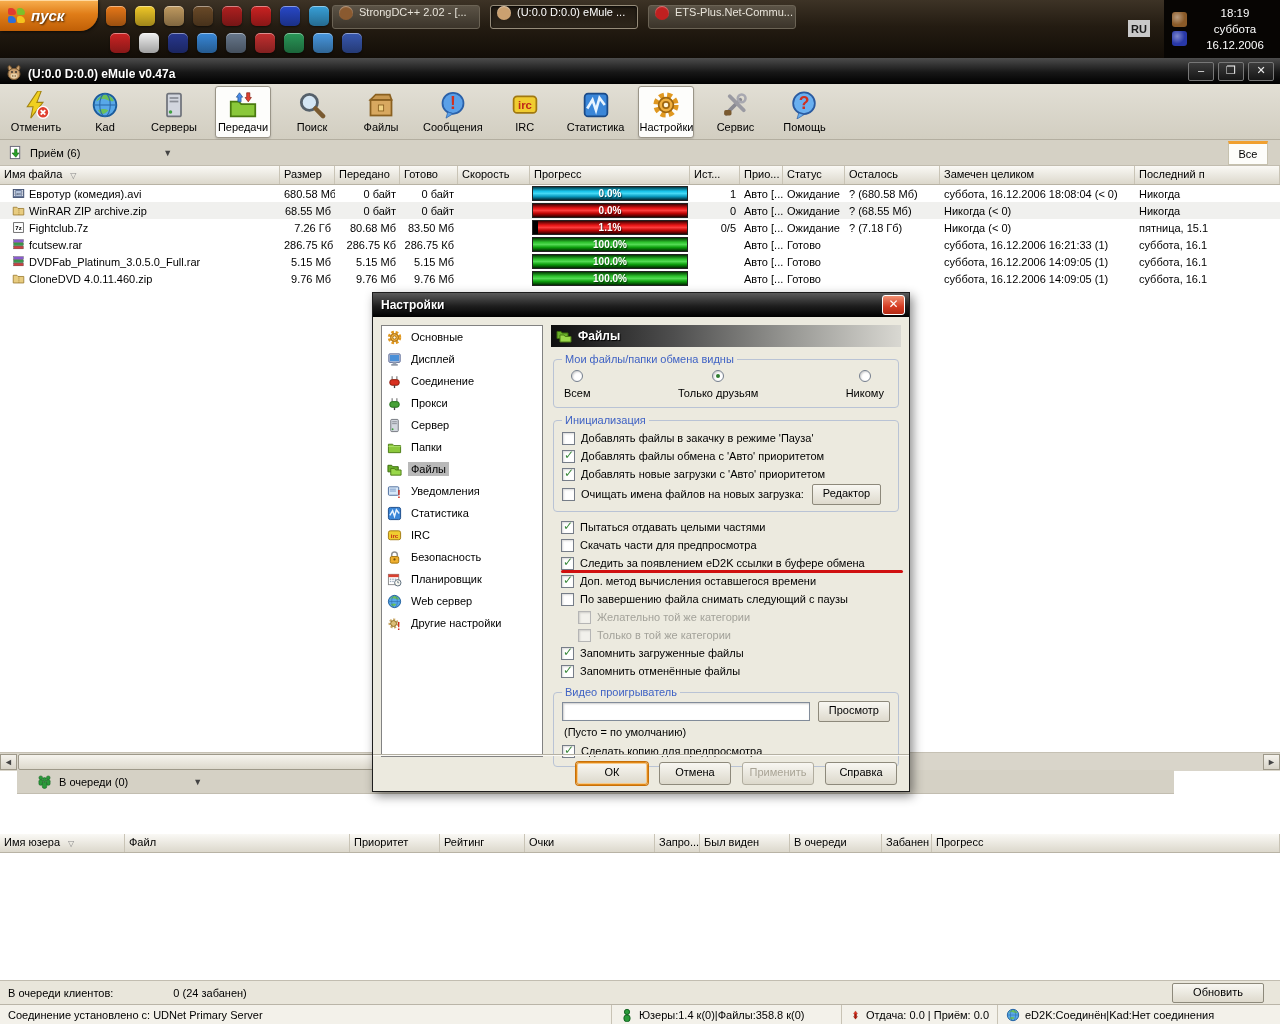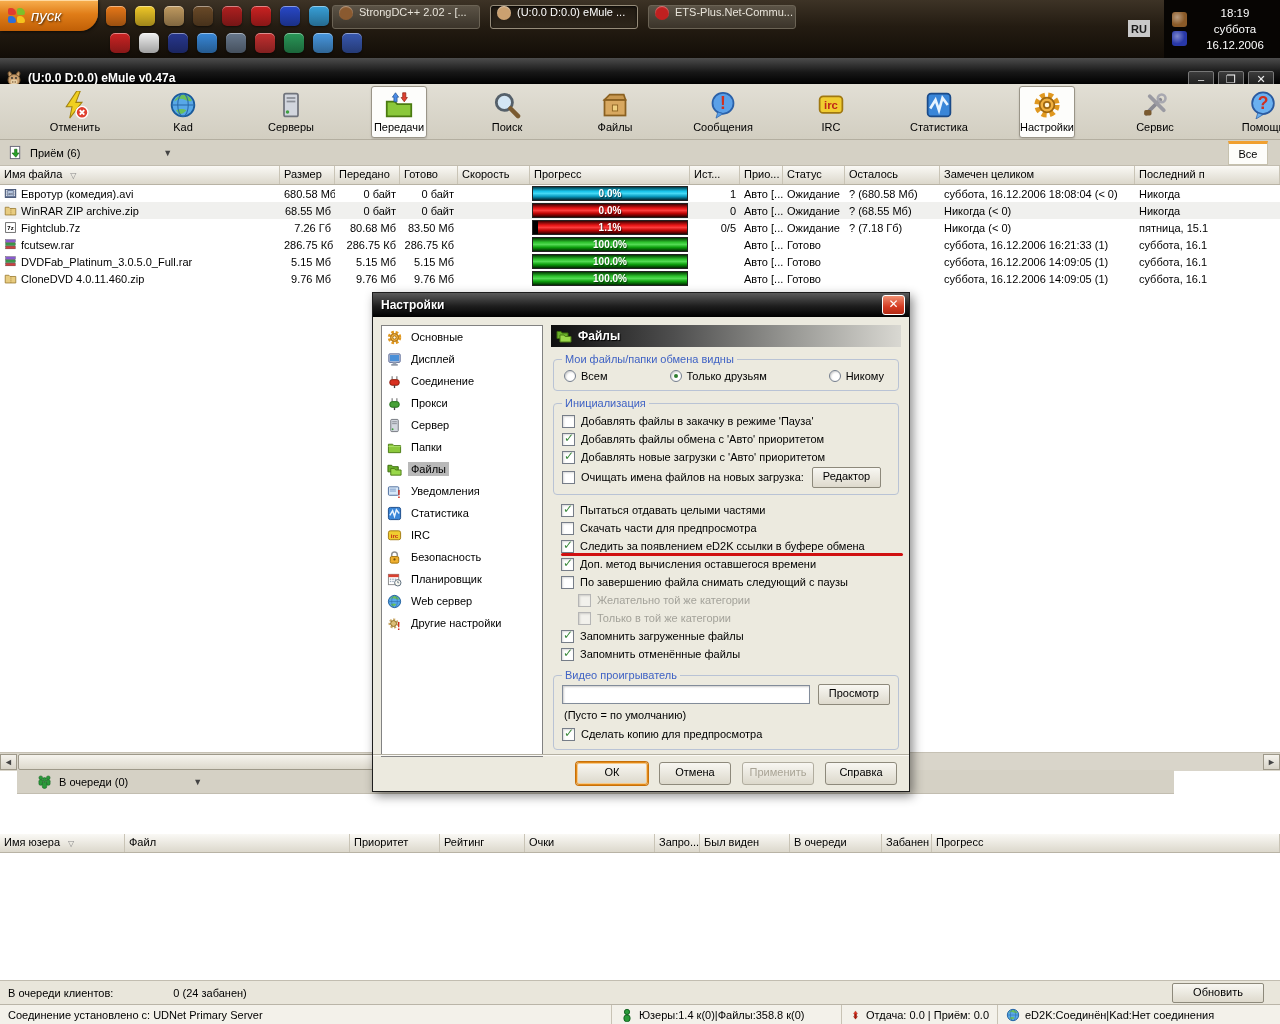--- a/index.html
+++ b/index.html
@@ -6,58 +6,58 @@
   #screen{position:relative;width:1280px;height:1024px;overflow:hidden;background:#fff;font-size:11px;color:#000;}
   svg.i{display:inline-block;vertical-align:middle;}
 
   
   #taskbar{position:absolute;left:0;top:0;width:1280px;height:58px;background:linear-gradient(180deg,#3d3326 0%,#241c12 45%,#120d07 100%);}
   #startbtn{position:absolute;left:0;top:0;width:98px;height:31px;border-radius:0 0 18px 0;background:linear-gradient(180deg,#f8b050 0%,#e07d18 45%,#c05f06 100%);box-shadow:inset 0 1px 0 #ffd9a0,1px 1px 3px rgba(0,0,0,.6);display:flex;align-items:center;gap:6px;padding-left:8px;box-sizing:border-box;cursor:pointer;}
   #startbtn .flag{width:17px;height:15px;display:grid;grid-template-columns:8px 8px;grid-template-rows:7px 7px;gap:1px;}
   #startbtn .flag i{border-radius:2px 5px 2px 2px;}
   #startbtn .flag i:nth-child(1){background:#e23b2e;}#startbtn .flag i:nth-child(2){background:#7ebf2a;}
   #startbtn .flag i:nth-child(3){background:#2f6fd6;}#startbtn .flag i:nth-child(4){background:#f5c31d;}
-  #startbtn span{color:#fff;font-weight:normal;font-size:15px;text-shadow:1px 1px 2px rgba(0,0,0,.7);font-style:italic;}
+  #startbtn span{color:#fff;font-weight:bold;font-size:15px;text-shadow:1px 1px 2px rgba(0,0,0,.7);font-style:italic;}
   .qlrow{position:absolute;display:flex;gap:9px;}
   #qlrow1{left:106px;top:6px;} #qlrow2{left:110px;top:33px;}
   .qli{width:20px;height:20px;border-radius:5px;box-shadow:inset 0 1px 0 rgba(255,255,255,.45),0 1px 2px rgba(0,0,0,.5);cursor:pointer;}
   #taskbtns{position:absolute;left:332px;top:5px;display:flex;gap:10px;}
   .taskbtn{width:148px;height:24px;border-radius:3px;border:1px solid #6b6355;background:linear-gradient(180deg,#5b5346,#3b342a);color:#e8e4da;display:flex;gap:6px;padding:0 6px;box-sizing:border-box;white-space:nowrap;overflow:hidden;cursor:pointer;font-size:11px;}
   .taskbtn.active{background:linear-gradient(180deg,#211a12,#2e261b);border-color:#968c7a;box-shadow:inset 0 1px 3px rgba(0,0,0,.8);color:#fff;}
   .tico{width:14px;height:14px;border-radius:50%;flex:0 0 14px;box-shadow:inset 0 1px 1px rgba(255,255,255,.4);}
   #langbox{position:absolute;left:1128px;top:20px;width:22px;height:17px;background:#c9c9c9;color:#1a1a1a;font-weight:bold;font-size:11px;display:flex;align-items:center;justify-content:center;cursor:pointer;}
   #tray{position:absolute;left:1164px;top:0;width:116px;height:58px;background:#070503;display:flex;align-items:center;}
   #trayicons{display:flex;flex-direction:column;gap:4px;margin-left:8px;}
   .trico{width:15px;height:15px;border-radius:3px;cursor:pointer;}
   #clock{margin-left:8px;color:#fff;font-size:11.5px;text-align:center;line-height:16px;width:80px;}
 
   
-  #titlebar{position:absolute;left:0;top:58px;width:1280px;height:26px;background:linear-gradient(180deg,#4c4c4c,#171717 55%,#000);display:flex;align-items:flex-start;padding:13px 6px;box-sizing:border-box;}
+  #titlebar{position:absolute;left:0;top:58px;width:1280px;height:26px;background:linear-gradient(180deg,#4c4c4c,#171717 55%,#000);display:flex;align-items:flex-end;padding:3px 6px;box-sizing:border-box;}
   #titlebar .ttl{color:#fff;font-weight:bold;font-size:12px;margin-left:6px;text-shadow:1px 1px 1px #000;}
   #wincontrols{margin-left:auto;display:flex;gap:4px;}
   .wc{width:24px;height:17px;border:1px solid #777;background:linear-gradient(180deg,#3c3c3c,#161616);color:#eee;font-size:11px;line-height:15px;text-align:center;cursor:pointer;border-radius:2px;}
   #toolbar{position:absolute;left:0;top:84px;width:1280px;height:56px;background:linear-gradient(180deg,#e2dfd5,#d2cec1);border-bottom:1px solid #b3aea0;display:flex;align-items:center;gap:13px;padding-left:8px;box-sizing:border-box;}
-  .tb{display:flex;flex-direction:column;align-items:center;justify-content:center;min-width:54px;height:50px;border:1px solid transparent;border-radius:3px;cursor:pointer;gap:2px;margin-left:39px;}
+  .tb{display:flex;flex-direction:column;align-items:center;justify-content:center;min-width:54px;height:50px;border:1px solid transparent;border-radius:3px;cursor:pointer;gap:2px;}
   .tb.active{background:#fdfdfb;border-color:#9a9588;box-shadow:0 1px 2px rgba(0,0,0,.15);}
   .tb .lbl{font-size:11px;}
   #catbar{position:absolute;left:0;top:140px;width:1280px;height:26px;background:#d5d1c5;border-bottom:1px solid #c2bdb0;display:flex;align-items:center;padding-left:8px;box-sizing:border-box;gap:7px;}
   #catbar .drop{margin-left:76px;color:#444;font-size:9px;cursor:pointer;}
   #alltab{position:absolute;left:1228px;top:141px;width:40px;height:24px;background:#fdfdfa;border:1px solid #c6c1ae;border-top:3px solid #f0a030;box-sizing:border-box;text-align:center;line-height:20px;cursor:pointer;}
 
   
   #dlarea{position:absolute;left:0;top:166px;width:1280px;height:586px;background:#fff;}
   .gridhdr{display:grid;height:18px;background:linear-gradient(180deg,#faf9f5,#dcd8cc);border-bottom:1px solid #b8b3a5;}
   #dlhdr{grid-template-columns:280px 55px 65px 58px 72px 160px 50px 43px 62px 95px 195px 1fr;}
   .gridhdr .hc{border-right:1px solid #c9c4b6;padding:2px 4px 0 4px;white-space:nowrap;overflow:hidden;cursor:pointer;}
   .sortg{color:#8a8a8a;font-size:8px;margin-left:8px;}
   .dlrow{display:grid;grid-template-columns:280px 55px 65px 58px 72px 160px 50px 43px 62px 95px 195px 1fr;height:17px;align-items:center;white-space:nowrap;cursor:default;}
   .dlrow.shaded{background:#f0f0ee;}
   .dlrow .c{overflow:hidden;padding:0 4px;}
   .dlrow .num{text-align:right;}
-  .fname{display:flex;align-items:center;gap:4px;padding-left:4px;overflow:hidden;}
+  .fname{display:flex;align-items:center;gap:4px;padding-left:12px;overflow:hidden;}
   .pbar{height:13px;margin:0 2px;border:1px solid #222;display:flex;align-items:center;justify-content:center;color:#fff;font-weight:bold;font-size:10px;text-shadow:1px 1px 1px rgba(0,0,0,.6);position:relative;overflow:hidden;}
   .pbar .lead{position:absolute;left:0;top:0;bottom:0;background:#000;}
   .pb-cyan{background:linear-gradient(180deg,#013844 0%,#15c2e8 32%,#44d8f4 50%,#0a9cc0 72%,#012630 100%);}
   .pb-red{background:linear-gradient(180deg,#3c0202 0%,#e81414 32%,#fa3c3c 50%,#c00404 72%,#2a0101 100%);}
   .pb-green{background:linear-gradient(180deg,#013a01 0%,#2cc22c 32%,#52da52 50%,#0ca00c 72%,#012a01 100%);}
 
   
   #hscroll{position:absolute;left:0;top:752px;width:1280px;height:18px;background:#d9d5ca;border-top:1px solid #c6c1b4;display:flex;align-items:center;}
   .sbtn{width:17px;height:16px;background:linear-gradient(180deg,#f4f2ec,#d8d4c8);border:1px solid #9d9889;text-align:center;line-height:14px;color:#444;font-size:9px;cursor:pointer;box-sizing:border-box;}
   #hthumb{width:840px;height:16px;margin-left:1px;background:linear-gradient(180deg,#f6f4ee,#ddd9cd);border:1px solid #9d9889;border-radius:2px;box-sizing:border-box;cursor:grab;}
@@ -85,21 +85,21 @@
   #dlgsidebar{position:absolute;left:8px;top:32px;width:162px;height:432px;background:#fff;border:1px solid #828282;box-sizing:border-box;overflow:hidden;}
   .sbitem{height:22px;display:flex;align-items:center;gap:6px;padding-left:5px;cursor:pointer;}
   .sbitem span.t{padding:1px 3px;}
   .sbitem.sel span.t{background:#b9b9b9;}
   #dlgpanel{position:absolute;left:178px;top:32px;width:350px;height:426px;box-sizing:border-box;}
   #panelhdr{height:22px;background:linear-gradient(90deg,#0e0e0e 0%,#4e4e4e 35%,#9b9b97 70%,#d9d8d2 100%);display:flex;align-items:center;gap:6px;padding-left:5px;}
   #panelhdr span{color:#fff;font-weight:bold;font-size:12px;text-shadow:1px 1px 1px #000;}
   fieldset.grp{border:1px solid #b9c3d5;border-radius:4px;margin:6px 2px 4px 2px;padding:3px 8px 6px 8px;}
   fieldset.grp legend{color:#3f62c4;padding:0 3px;font-size:11px;}
   #radios{display:flex;justify-content:space-between;padding:2px 6px 2px 2px;}
-  .radio{display:flex;align-items:center;gap:5px;cursor:pointer;}
+  .radio{display:flex;align-items:center;gap:5px;cursor:pointer;flex-direction:column;}
   .rdot{width:12px;height:12px;border-radius:50%;background:#fff;border:1px solid #747e8c;box-sizing:border-box;position:relative;box-shadow:inset 1px 1px 2px rgba(0,0,0,.2);}
   .rdot.on::after{content:"";position:absolute;left:3px;top:3px;width:4px;height:4px;border-radius:50%;background:#2f7d2f;}
   .ckrow{display:flex;align-items:center;gap:6px;height:18px;position:relative;}
   .ckrow.indent{margin-left:17px;}
   .cbx{width:13px;height:13px;background:#fff;border:1px solid #767d88;box-sizing:border-box;flex:0 0 13px;position:relative;box-shadow:inset 1px 1px 2px rgba(0,0,0,.15);}
   .cbx.on::after{content:"✓";position:absolute;left:1px;top:-3px;font-size:12px;font-weight:bold;color:#3c8a3c;}
   .ckrow.dis .cbx{border-color:#b5b5b5;background:#f2f1ec;}
   .ckrow.dis span{color:#a3a29a;}
   .redline{position:absolute;left:0px;top:16px;width:342px;height:3px;background:#d01010;border-radius:2px;}
   #loosechecks{margin:6px 8px 2px 10px;}

